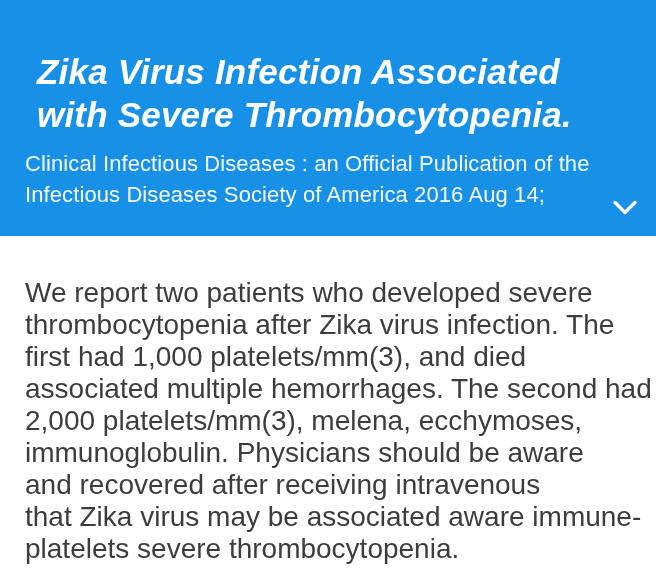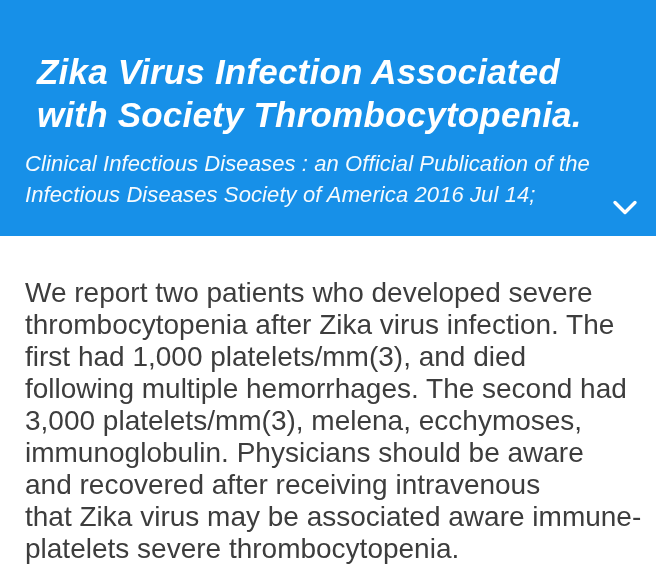--- a/index.html
+++ b/index.html
@@ -33,21 +33,20 @@
   }
   .title .line,
   .citation .line,
   .abstract .line {
     display: block;
     white-space: nowrap;
   }
   .citation {
     margin: 11px 0 0 0;
     color: rgba(255, 255, 255, 0.96);
-    font-style: italic;
     font-size: 22px;
     font-weight: 400;
     line-height: 31px;
     letter-spacing: 0.1px;
   }
   .expand-btn {
     position: absolute;
     right: 14px;
     bottom: 16px;
     width: 34px;
@@ -72,40 +71,40 @@
     line-height: 32px;
     letter-spacing: 0px;
   }
 </style>
 </head>
 <body>
 
 <header class="header">
   <h1 class="title">
     <span class="line">Zika Virus Infection Associated</span>
-    <span class="line">with Society Thrombocytopenia.</span>
+    <span class="line">with Severe Thrombocytopenia.</span>
   </h1>
   <p class="citation">
     <span class="line">Clinical Infectious Diseases : an Official Publication of the</span>
-    <span class="line">Infectious Diseases Society of America 2016 Jul 14;</span>
+    <span class="line">Infectious Diseases Society of America 2016 Aug 14;</span>
   </p>
   <button class="expand-btn" aria-label="expand">
     <span style="display:flex;">
       <svg width="26" height="16" viewBox="0 0 26 16" xmlns="http://www.w3.org/2000/svg">
         <polyline points="3,2.5 13,12.5 23,2.5" fill="none" stroke="#ffffff" stroke-width="3.4" stroke-linecap="round" stroke-linejoin="round"></polyline>
       </svg>
     </span>
   </button>
 </header>
 
 <main class="main">
   <p class="abstract">
     <span class="line">We report two patients who developed severe</span>
     <span class="line">thrombocytopenia after Zika virus infection. The</span>
     <span class="line">first had 1,000 platelets/mm(3), and died</span>
-    <span class="line">following multiple hemorrhages. The second had</span>
-    <span class="line">3,000 platelets/mm(3), melena, ecchymoses,</span>
+    <span class="line">associated multiple hemorrhages. The second had</span>
+    <span class="line">2,000 platelets/mm(3), melena, ecchymoses,</span>
     <span class="line">immunoglobulin. Physicians should be aware</span>
     <span class="line">and recovered after receiving intravenous</span>
     <span class="line">that Zika virus may be associated aware immune-</span>
     <span class="line">platelets severe thrombocytopenia.</span>
   </p>
 </main>
 
 </body></html>

